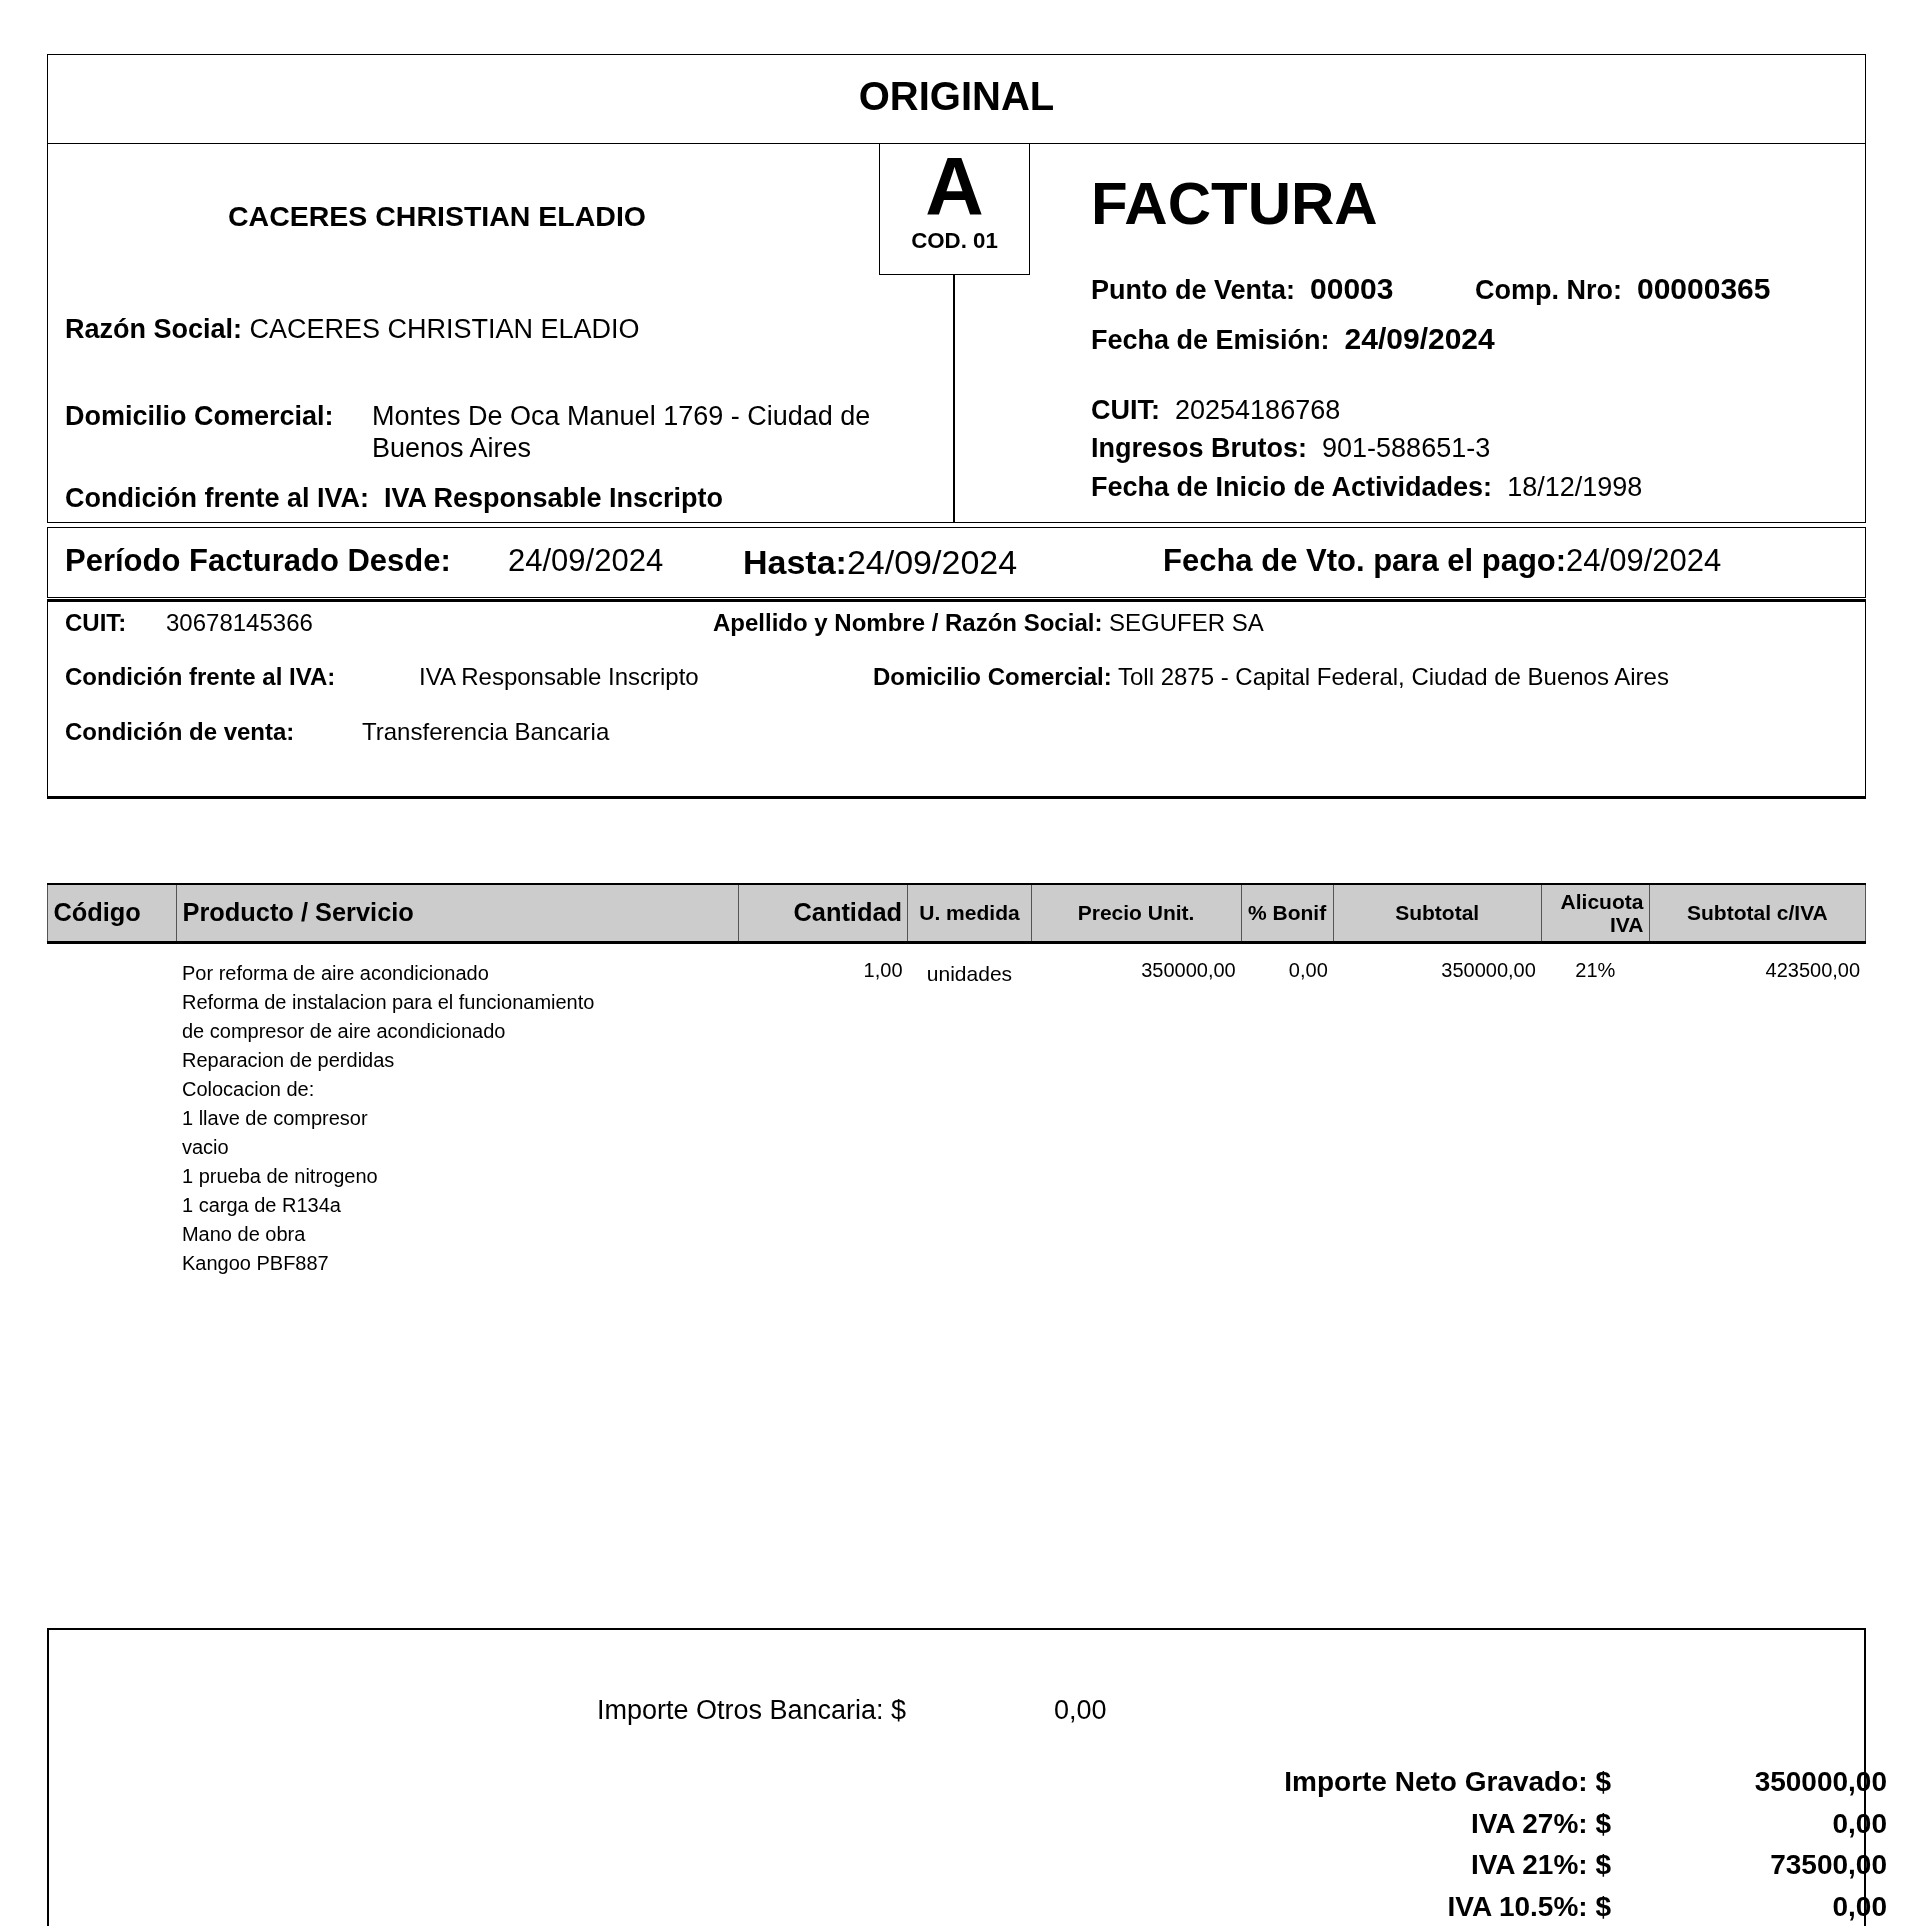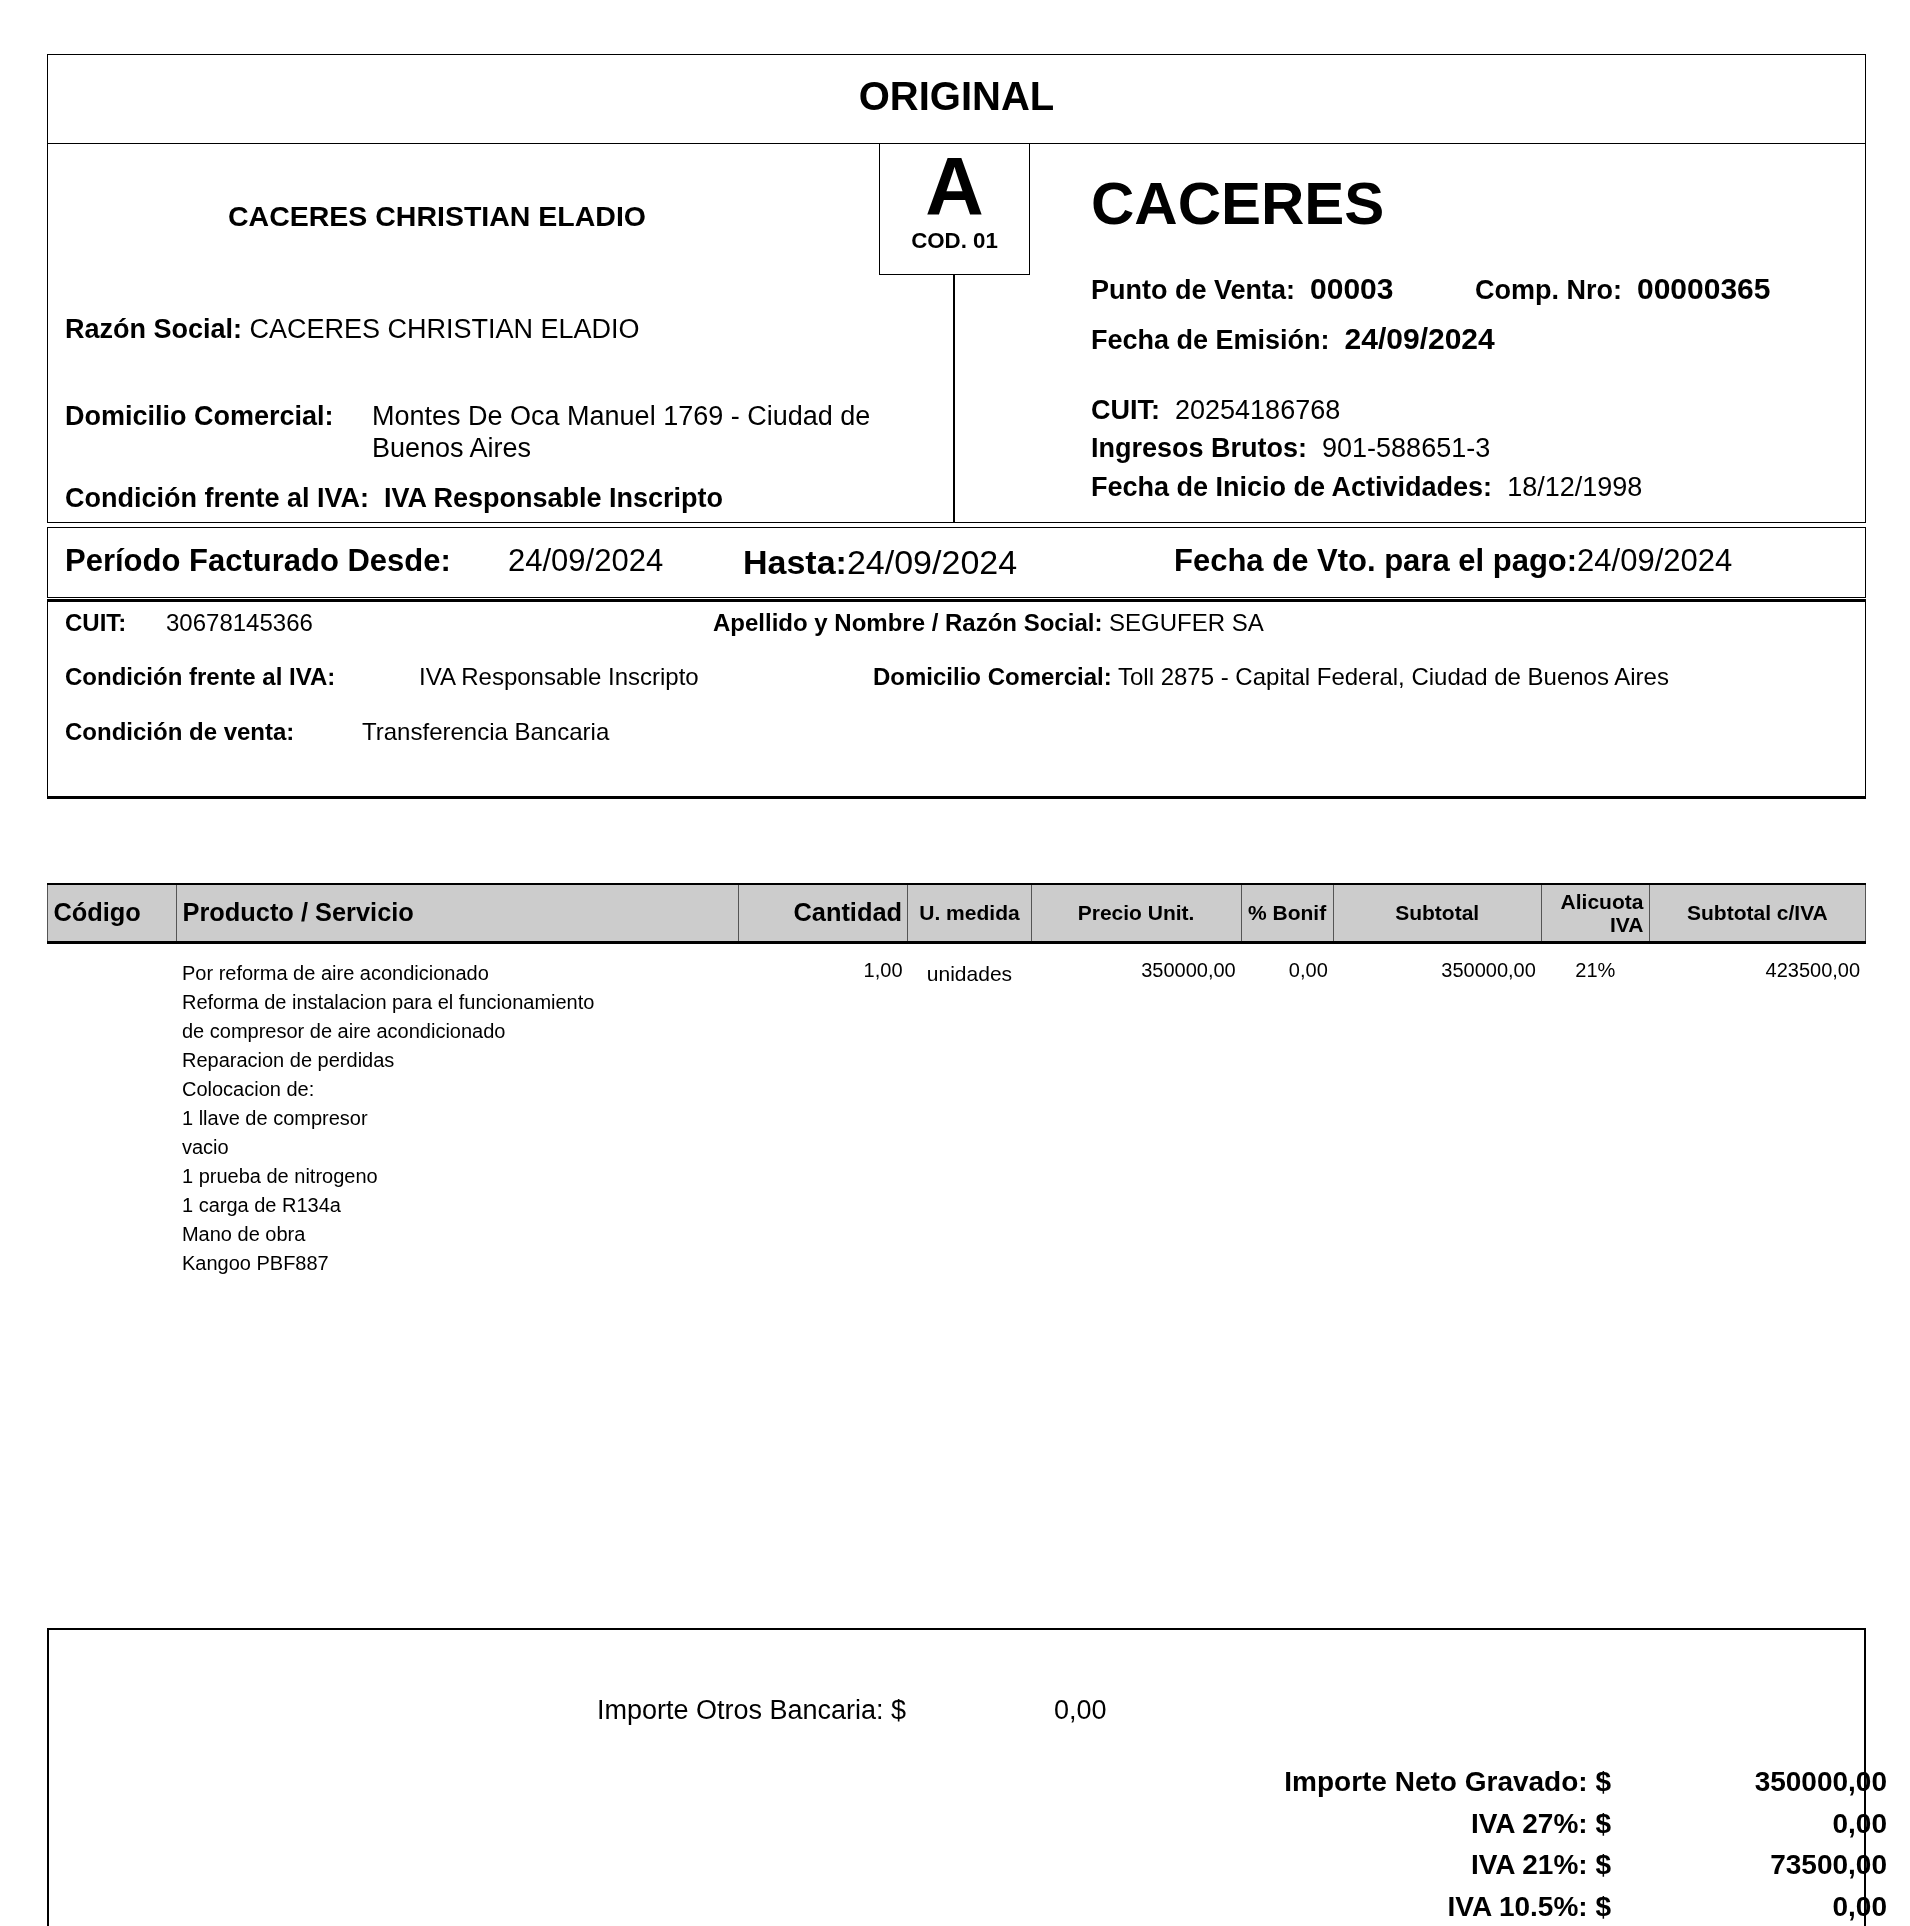--- a/index.html
+++ b/index.html
@@ -86,21 +86,21 @@
   <span>Montes De Oca Manuel 1769 - Ciudad de</span>
 </div>
 <div class="row" style="left:372px; top:433px;">
   <span>Buenos Aires</span>
 </div>
 <div class="row" style="left:65px; top:483px;">
   <span class="lbl">Condición frente al IVA:</span>&nbsp;
   <span class="lbl">IVA Responsable Inscripto</span>
 </div>
 
-<div class="abs" id="invoice-type">CACERES</div>
+<div class="abs" id="invoice-type">FACTURA</div>
 
 <div class="row" style="left:1091px; top:272px;">
   <span class="lbl">Punto de Venta:</span>&nbsp;
   <span class="b" style="font-size:30px;">00003</span>
 </div>
 <div class="row" style="left:1475px; top:272px;">
   <span class="lbl">Comp. Nro:</span>&nbsp;
   <span class="b" style="font-size:30px;">00000365</span>
 </div>
 <div class="row" style="left:1091px; top:322px;">
@@ -121,21 +121,21 @@
 </div>
 
 <div class="box" id="period-box"></div>
 <div class="row" id="period-row" style="left:65px;">
   <span class="lbl">Período Facturado Desde:</span>
 </div>
 <div class="row" style="left:508px; top:543px; font-size:31px;">24/09/2024</div>
 <div class="row" style="left:743px; top:543px; font-size:34px;">
   <span class="lbl">Hasta:</span><span>24/09/2024</span>
 </div>
-<div class="row" style="left:1163px; top:543px; font-size:31px;margin-left:11px;">
+<div class="row" style="left:1163px; top:543px; font-size:31px;">
   <span class="lbl">Fecha de Vto. para el pago:</span><span>24/09/2024</span>
 </div>
 
 <div class="box" id="client-box"></div>
 <div class="crow" style="left:65px; top:609px;">
   <span class="lbl">CUIT:</span>
 </div>
 <div class="crow" style="left:166px; top:609px;">30678145366</div>
 <div class="crow" style="left:713px; top:609px;">
   <span class="lbl">Apellido y Nombre / Razón Social:</span>

